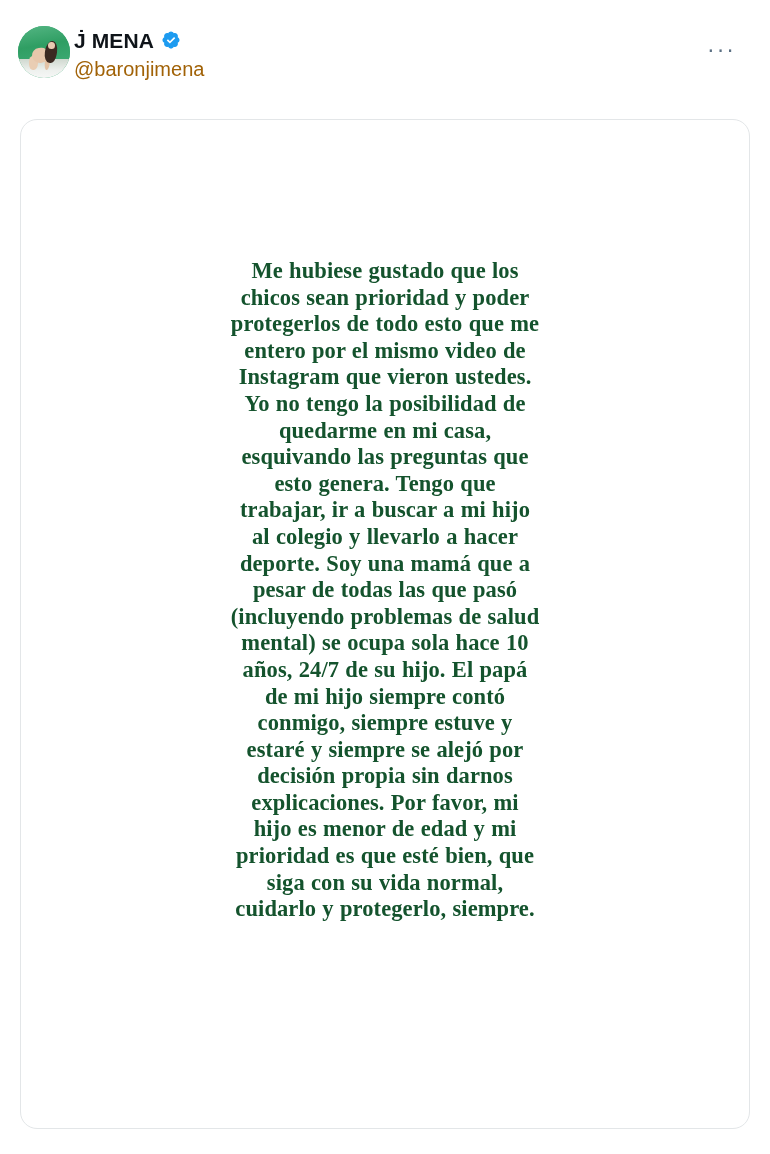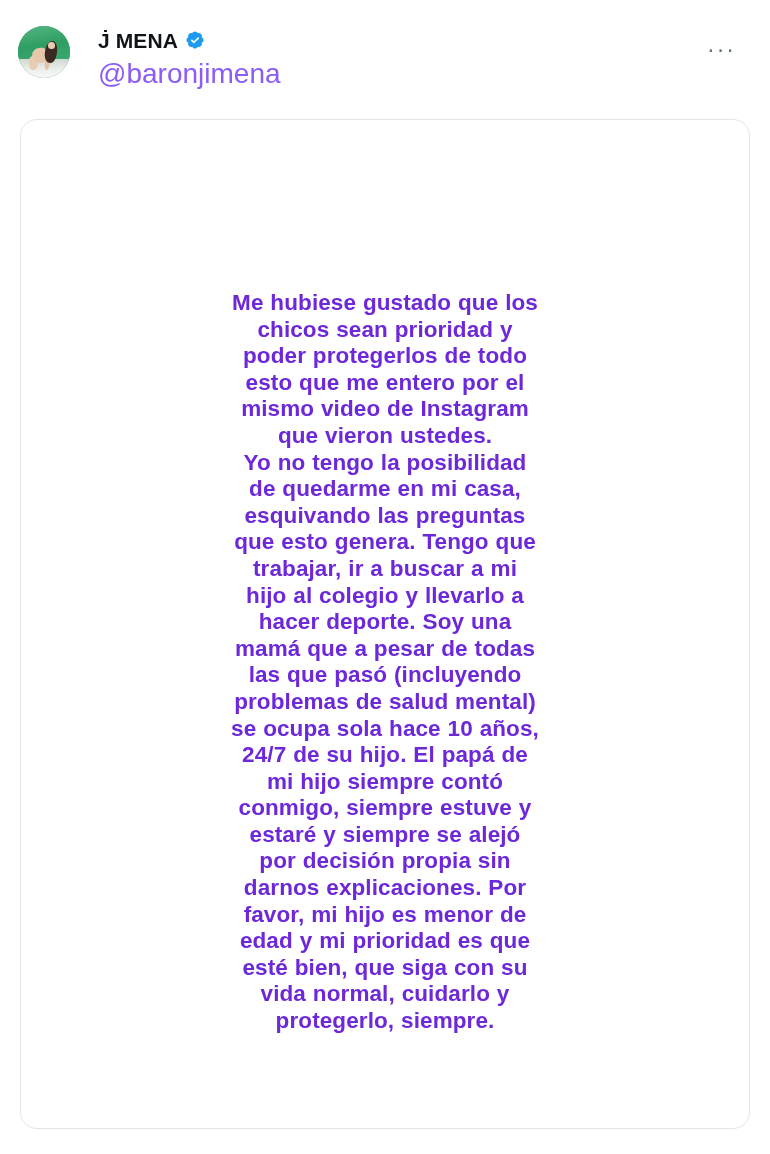--- a/index.html
+++ b/index.html
@@ -92,21 +92,21 @@
     position: absolute;
     left: 57%;
     top: 30%;
     width: 14%;
     height: 15%;
     background: #e8cbb1;
     border-radius: 50%;
   }
 
   .identity {
-    margin-left: 28px;
+    margin-left: 4px;
     display: flex;
     flex-direction: column;
     justify-content: flex-start;
     padding-top: 1px;
   }
   .name-row {
     display: flex;
     align-items: center;
     height: 26px;
   }
@@ -120,22 +120,22 @@
   }
   .verified-badge {
     margin-left: 7px;
     width: 20px;
     height: 20px;
     display: inline-block;
     flex: 0 0 20px;
   }
   .handle {
     margin-top: 5px;
-    font-size: 28px;
-    color: #8b5cf6;
+    font-size: 20px;
+    color: #a16207;
     line-height: 1.15;
     white-space: nowrap;
     text-align: center;
   }
 
   .more-menu {
     margin-left: auto;
     font-size: 23px;
     line-height: 1;
     color: #5b7083;
@@ -167,28 +167,27 @@
     padding: 0;
   }
 
   .statement-text {
     position: absolute;
     left: 50%;
     transform: translateX(-50%);
     top: 138px;
     width: 310px;
     text-align: center;
-    font-family: Liberation Sans, sans-serif;
+    font-family: Liberation Serif, serif;
     font-size: 22.5px;
     line-height: 26.6px;
-    color: #6d28d9;
+    color: #14532d;
     font-weight: 600;
     letter-spacing: 0.1px;
     word-spacing: 0.5px;
-    margin-top: 32px;
   }
   .statement-text p {
     margin: 0;
   }
   .statement-text p.gap {
     margin-top: 26.6px;
   }
 </style>
 </head>
 <body>

